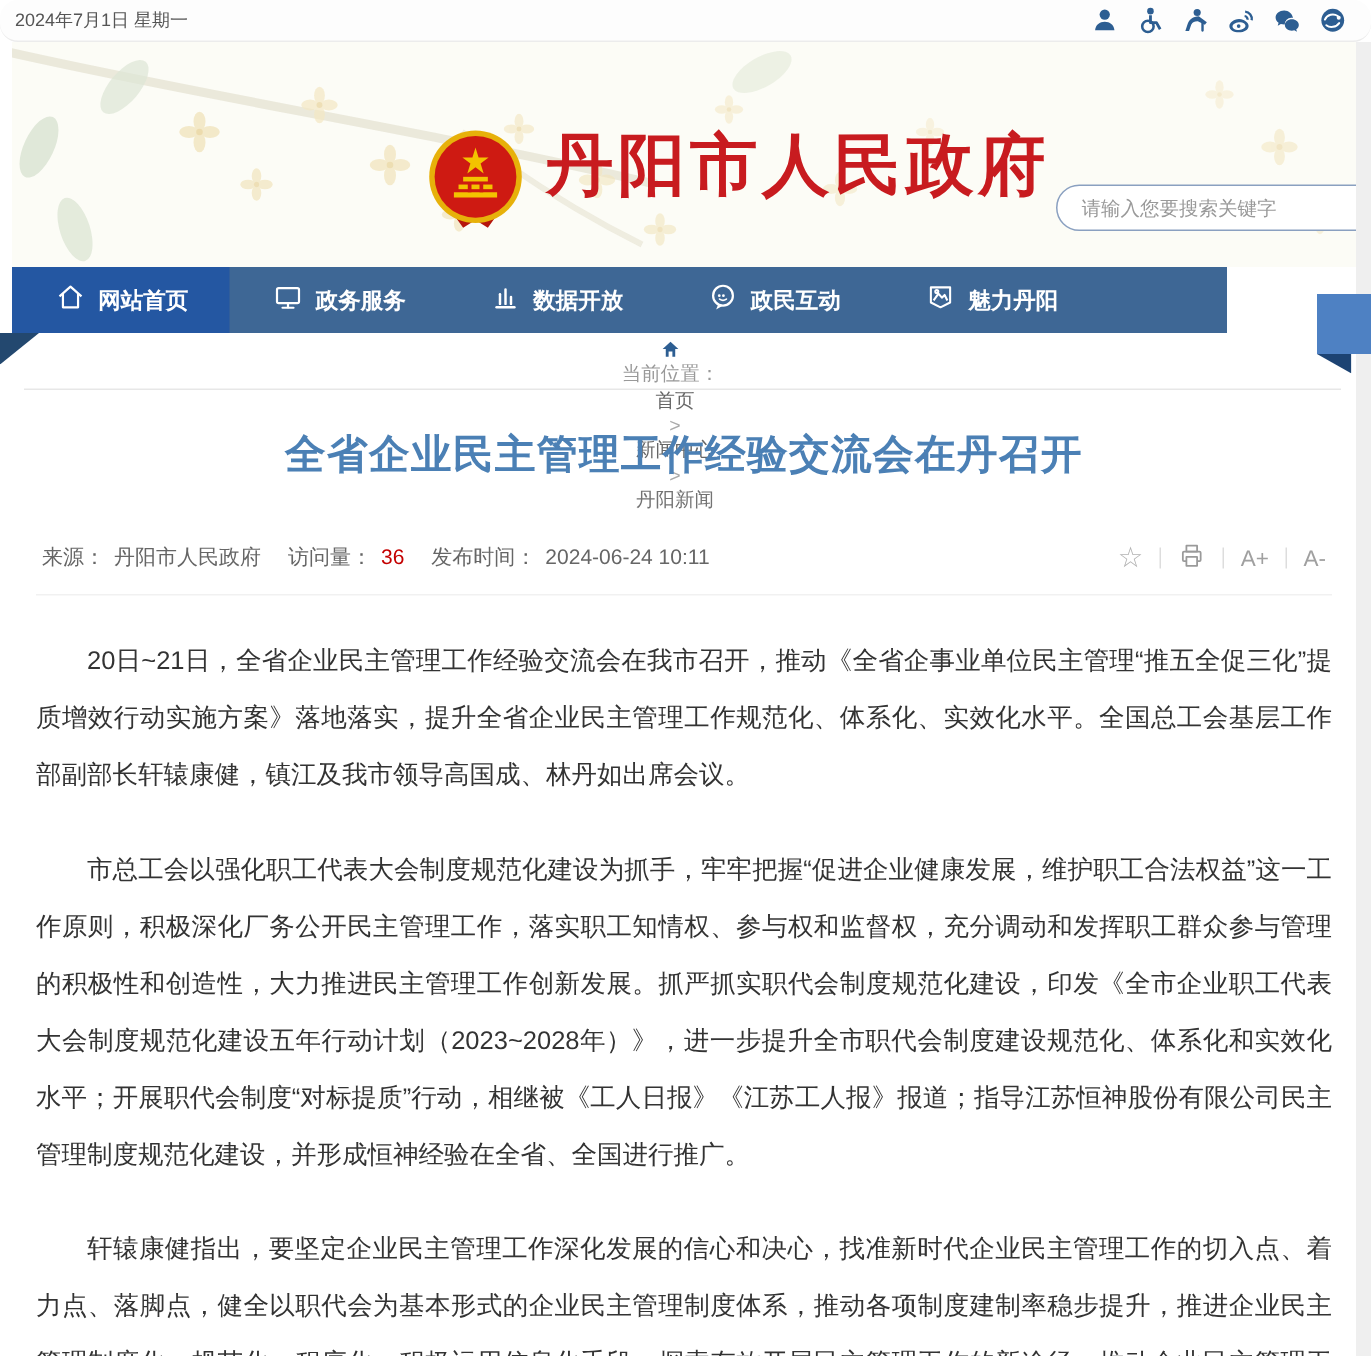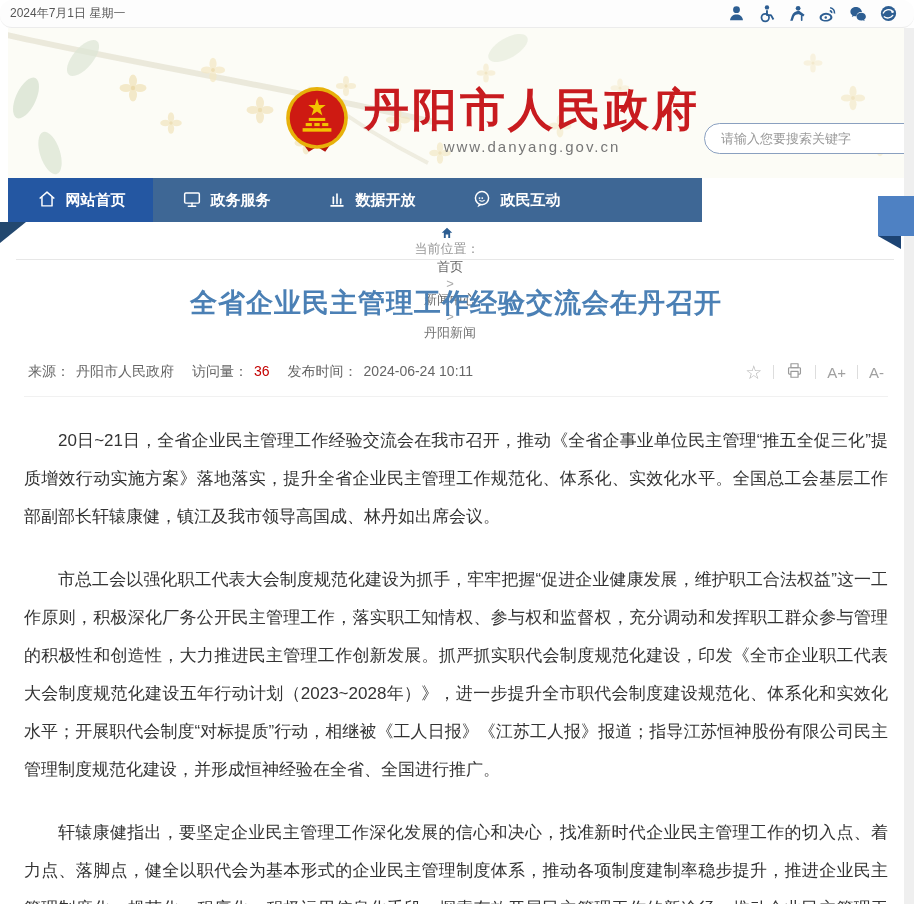--- a/index.html
+++ b/index.html
@@ -41,21 +41,21 @@
   }
   .search-box input{
     flex:1; border:none; outline:none; background:transparent;
     font-size:13px; color:#333; font-family:inherit;
   }
   .search-box input::placeholder{ color:#999; }
   .search-btn{ border:none; background:transparent; padding:0; cursor:pointer; display:flex; }
 
   
   .nav{
-    position:absolute; top:178px; left:8px; width:694px; height:44px;
+    position:absolute; top:178px; left:8px; width:810px; height:44px;
     background:#3e6795; display:flex;
   }
   .nav-item{
     width:145px; height:44px; display:flex; align-items:center; justify-content:center;
     gap:8px; color:#fff; font-size:15px; font-weight:bold; cursor:pointer; text-decoration:none;
   }
   .nav-item.active{ background:#2457a2; }
   .nav-fold-left{
     position:absolute; top:222px; left:0; width:26px; height:21px;
     background:#23486f; clip-path:polygon(0 0,100% 0,0 100%);
@@ -209,21 +209,20 @@
         <polygon points="32,12 34,18.5 40.5,18.5 35.3,22.4 37.3,28.8 32,24.8 26.7,28.8 28.7,22.4 23.5,18.5 30,18.5" fill="#f3c300"></polygon>
         <rect x="24" y="31" width="16" height="3" fill="#f3c300"></rect>
         <rect x="21" y="36" width="22" height="3" fill="#f3c300"></rect>
         <rect x="18" y="41" width="28" height="3.4" fill="#f3c300"></rect>
         <rect x="27" y="34.6" width="2.4" height="6.4" fill="#ce1a12"></rect>
         <rect x="34.6" y="34.6" width="2.4" height="6.4" fill="#ce1a12"></rect>
       </svg>
     </span>
     <div class="site-text">
       <div class="site-name">丹阳市人民政府</div>
-      <div class="site-url">www.danyang.gov.cn</div>
     </div>
   </div>
 
   <div class="search-box">
     <input type="text" value="" placeholder="请输入您要搜索关键字" style="">
     <button class="search-btn">
       <span>
         <svg width="24" height="24" viewBox="0 0 24 24">
             <circle cx="10.5" cy="10.5" r="7" stroke="#4d7bac" stroke-width="1.8" fill="none"></circle>
             <line x1="15.8" y1="15.8" x2="21" y2="21" stroke="#4d7bac" stroke-width="1.8" stroke-linecap="round"></line>
@@ -268,20 +267,30 @@
     <span>
       <svg width="22" height="22" viewBox="0 0 24 24">
           <circle cx="12" cy="11" r="7.2" stroke="#fff" stroke-width="1.6" fill="none"></circle>
           <path d="M8.5 17.5 L7 21 L11.5 18.5" fill="#fff"></path>
           <circle cx="9.3" cy="11" r="1" fill="#fff"></circle>
           <circle cx="12.3" cy="11" r="1" fill="#fff"></circle>
           <path d="M9.5 13.5 q2.5 1.8 5 0" stroke="#fff" stroke-width="1.2" fill="none" stroke-linecap="round"></path>
         </svg>
     </span>
     <span>政民互动</span>
+  </a>
+  <a class="nav-item">
+    <span>
+      <svg width="22" height="22" viewBox="0 0 24 24" stroke="#fff" stroke-width="1.5" fill="none" stroke-linejoin="round">
+          <path d="M5 5 H19 V16 L12 19.5 L5 16 Z"></path>
+          <path d="M7 14.5 L10.5 9.5 L13 12.5 L15 10.5 L17 14.5"></path>
+          <circle cx="9.3" cy="8" r="1.1"></circle>
+        </svg>
+    </span>
+    <span>魅力丹阳</span>
   </a>
 </nav>
 <div class="nav-fold-left"></div>
 <div class="ribbon-right"></div>
 <div class="ribbon-fold"></div>
 
 <div class="breadcrumb">
   <span class="bc-icon">
     <svg width="14" height="14" viewBox="0 0 20 20">
         <path d="M10 2.5 L2.5 9.5 H5.5 V17 H8.2 V12 H11.8 V17 H14.5 V9.5 H17.5 Z" fill="#2d5e92"></path>

